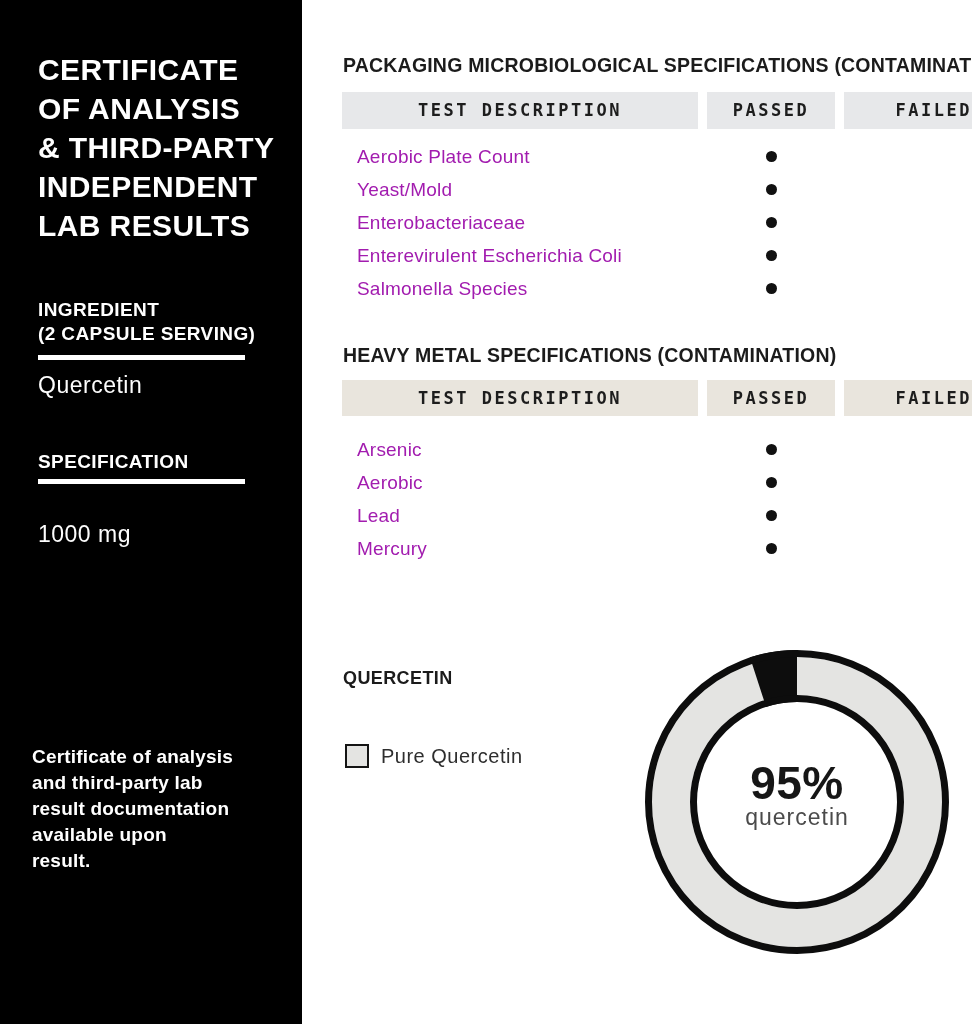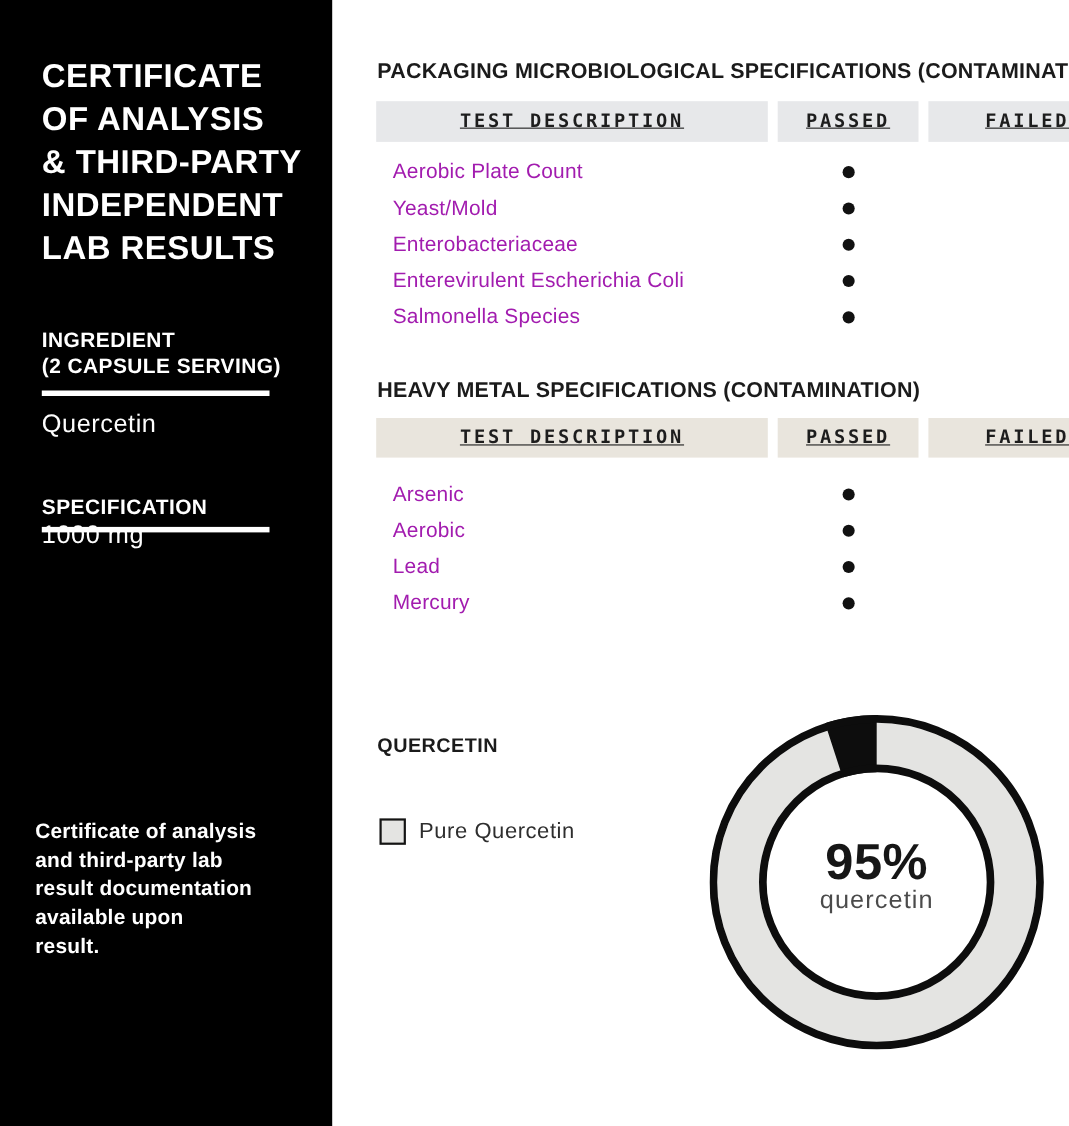--- a/index.html
+++ b/index.html
@@ -12,21 +12,21 @@
   .sb-title{position:absolute;left:38px;top:50px;font-size:30px;font-weight:bold;line-height:39px;letter-spacing:.4px;}
   .sb-label{position:absolute;left:38px;font-size:19px;font-weight:bold;line-height:24px;letter-spacing:.4px;}
   .sb-rule{position:absolute;left:38px;width:207px;height:5px;background:#ffffff;}
   .sb-value{position:absolute;left:38px;font-size:23px;font-weight:400;letter-spacing:.5px;color:#fdfdfd;}
   .sb-foot{position:absolute;left:32px;top:744px;font-size:19px;font-weight:bold;line-height:26px;letter-spacing:.2px;}
   
   .sec-title{position:absolute;left:343px;font-size:19.5px;font-weight:bold;letter-spacing:.2px;color:#1b1b1b;white-space:nowrap;}
   
   .tbl-head{position:absolute;left:342px;width:630px;display:flex;}
   .hcell{font-family:"DejaVu Sans Mono",monospace;font-weight:bold;font-size:17px;letter-spacing:2.5px;
-         color:#1d1d1d;text-align:center;text-decoration:underline;}
+         color:#1d1d1d;text-align:center;}
   .hcell.test{width:356px;}
   .hcell.passed{width:128px;margin-left:9px;text-align:center;}
   .hcell.failed{flex:1;margin-left:9px;text-align:right;}
   .h1 .hcell{background:#e7e8ea;line-height:37px;height:37px;}
   .h2 .hcell{background:#e9e5dd;line-height:36px;height:36px;}
   .tbl-rows{position:absolute;left:342px;width:630px;}
   .trow{display:flex;align-items:center;height:33px;}
   .tcell-test{width:356px;padding-left:15px;box-sizing:border-box;font-size:19px;color:#a21caf;letter-spacing:.2px;}
   .tcell-passed{width:128px;margin-left:9px;display:flex;justify-content:center;}
   .tcell-failed{flex:1;margin-left:9px;}
@@ -58,21 +58,21 @@
 
     <div class="sb-label" style="top:298px;">
       <div>INGREDIENT</div>
       <div>(2 CAPSULE SERVING)</div>
     </div>
     <div class="sb-rule" style="top:355px;"></div>
     <div class="sb-value" style="top:372px;">Quercetin</div>
 
     <div class="sb-label" style="top:450px;">SPECIFICATION</div>
     <div class="sb-rule" style="top:479px;"></div>
-    <div class="sb-value" style="top:473px;">1000 mg</div>
+    <div class="sb-value" style="top:521px;">1000 mg</div>
 
     <div class="sb-foot">
       <div>Certificate of analysis</div>
       <div>and third-party lab</div>
       <div>result documentation</div>
       <div>available upon</div>
       <div>result.</div>
     </div>
   </div>
 

